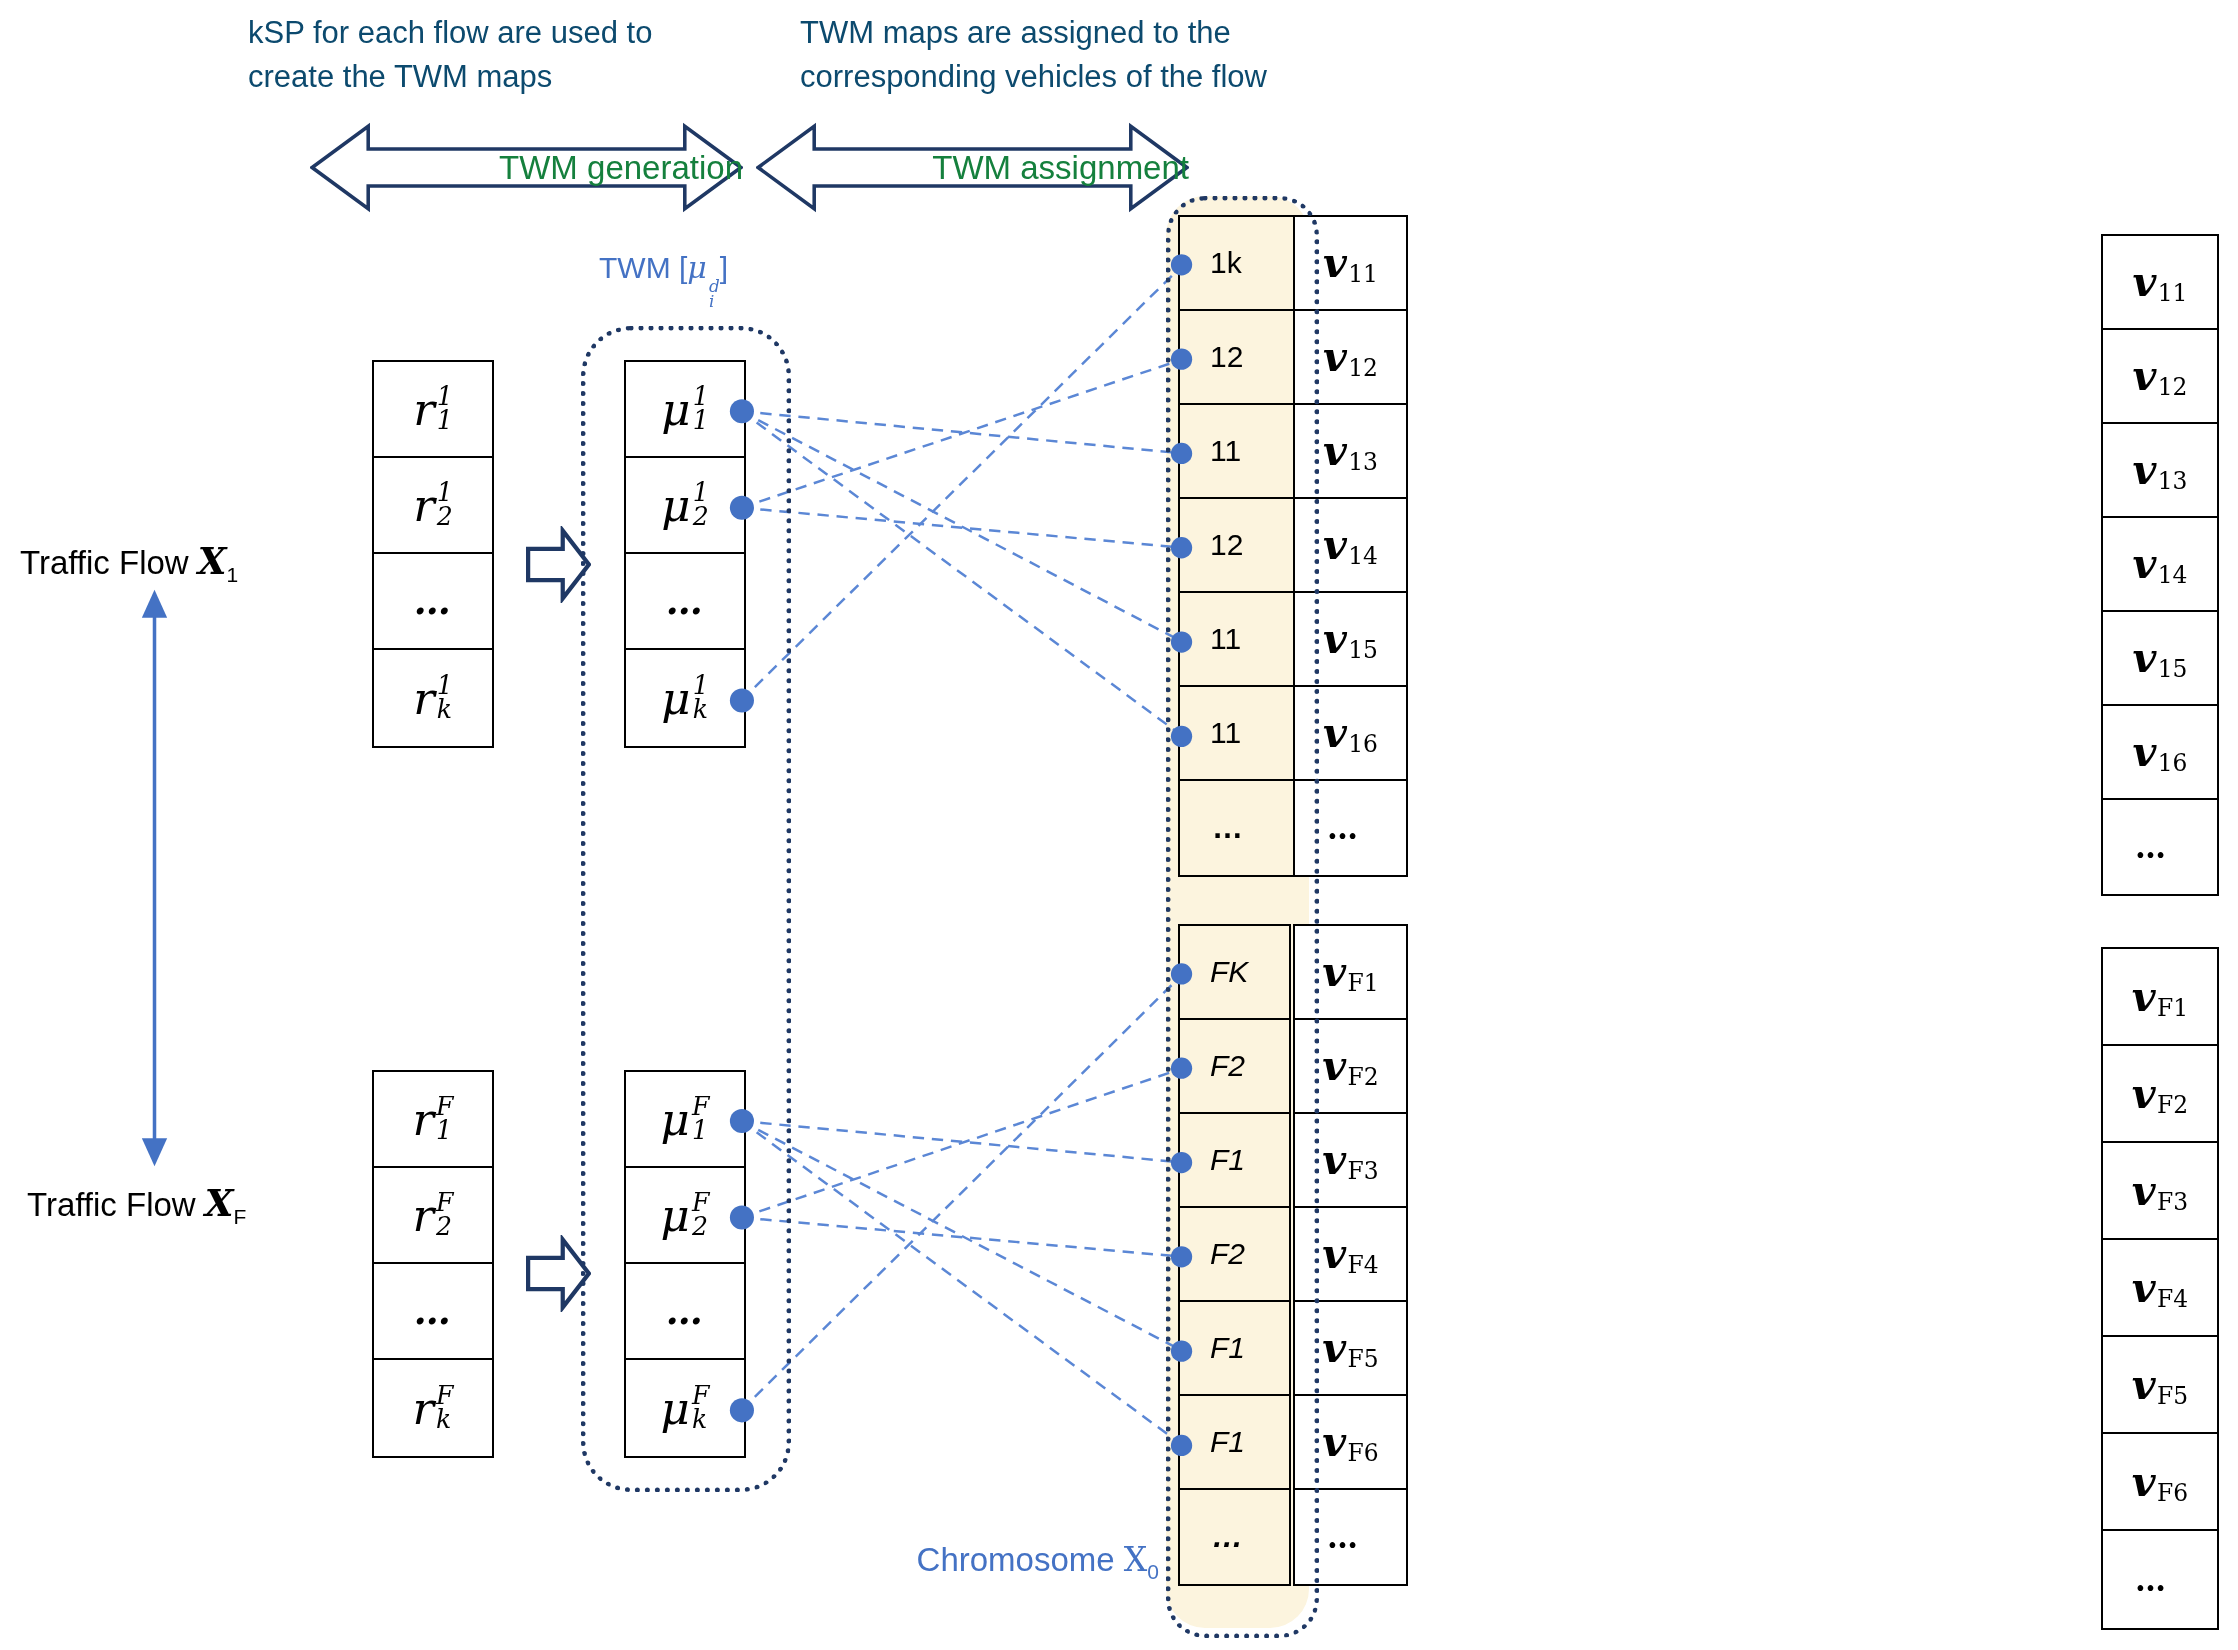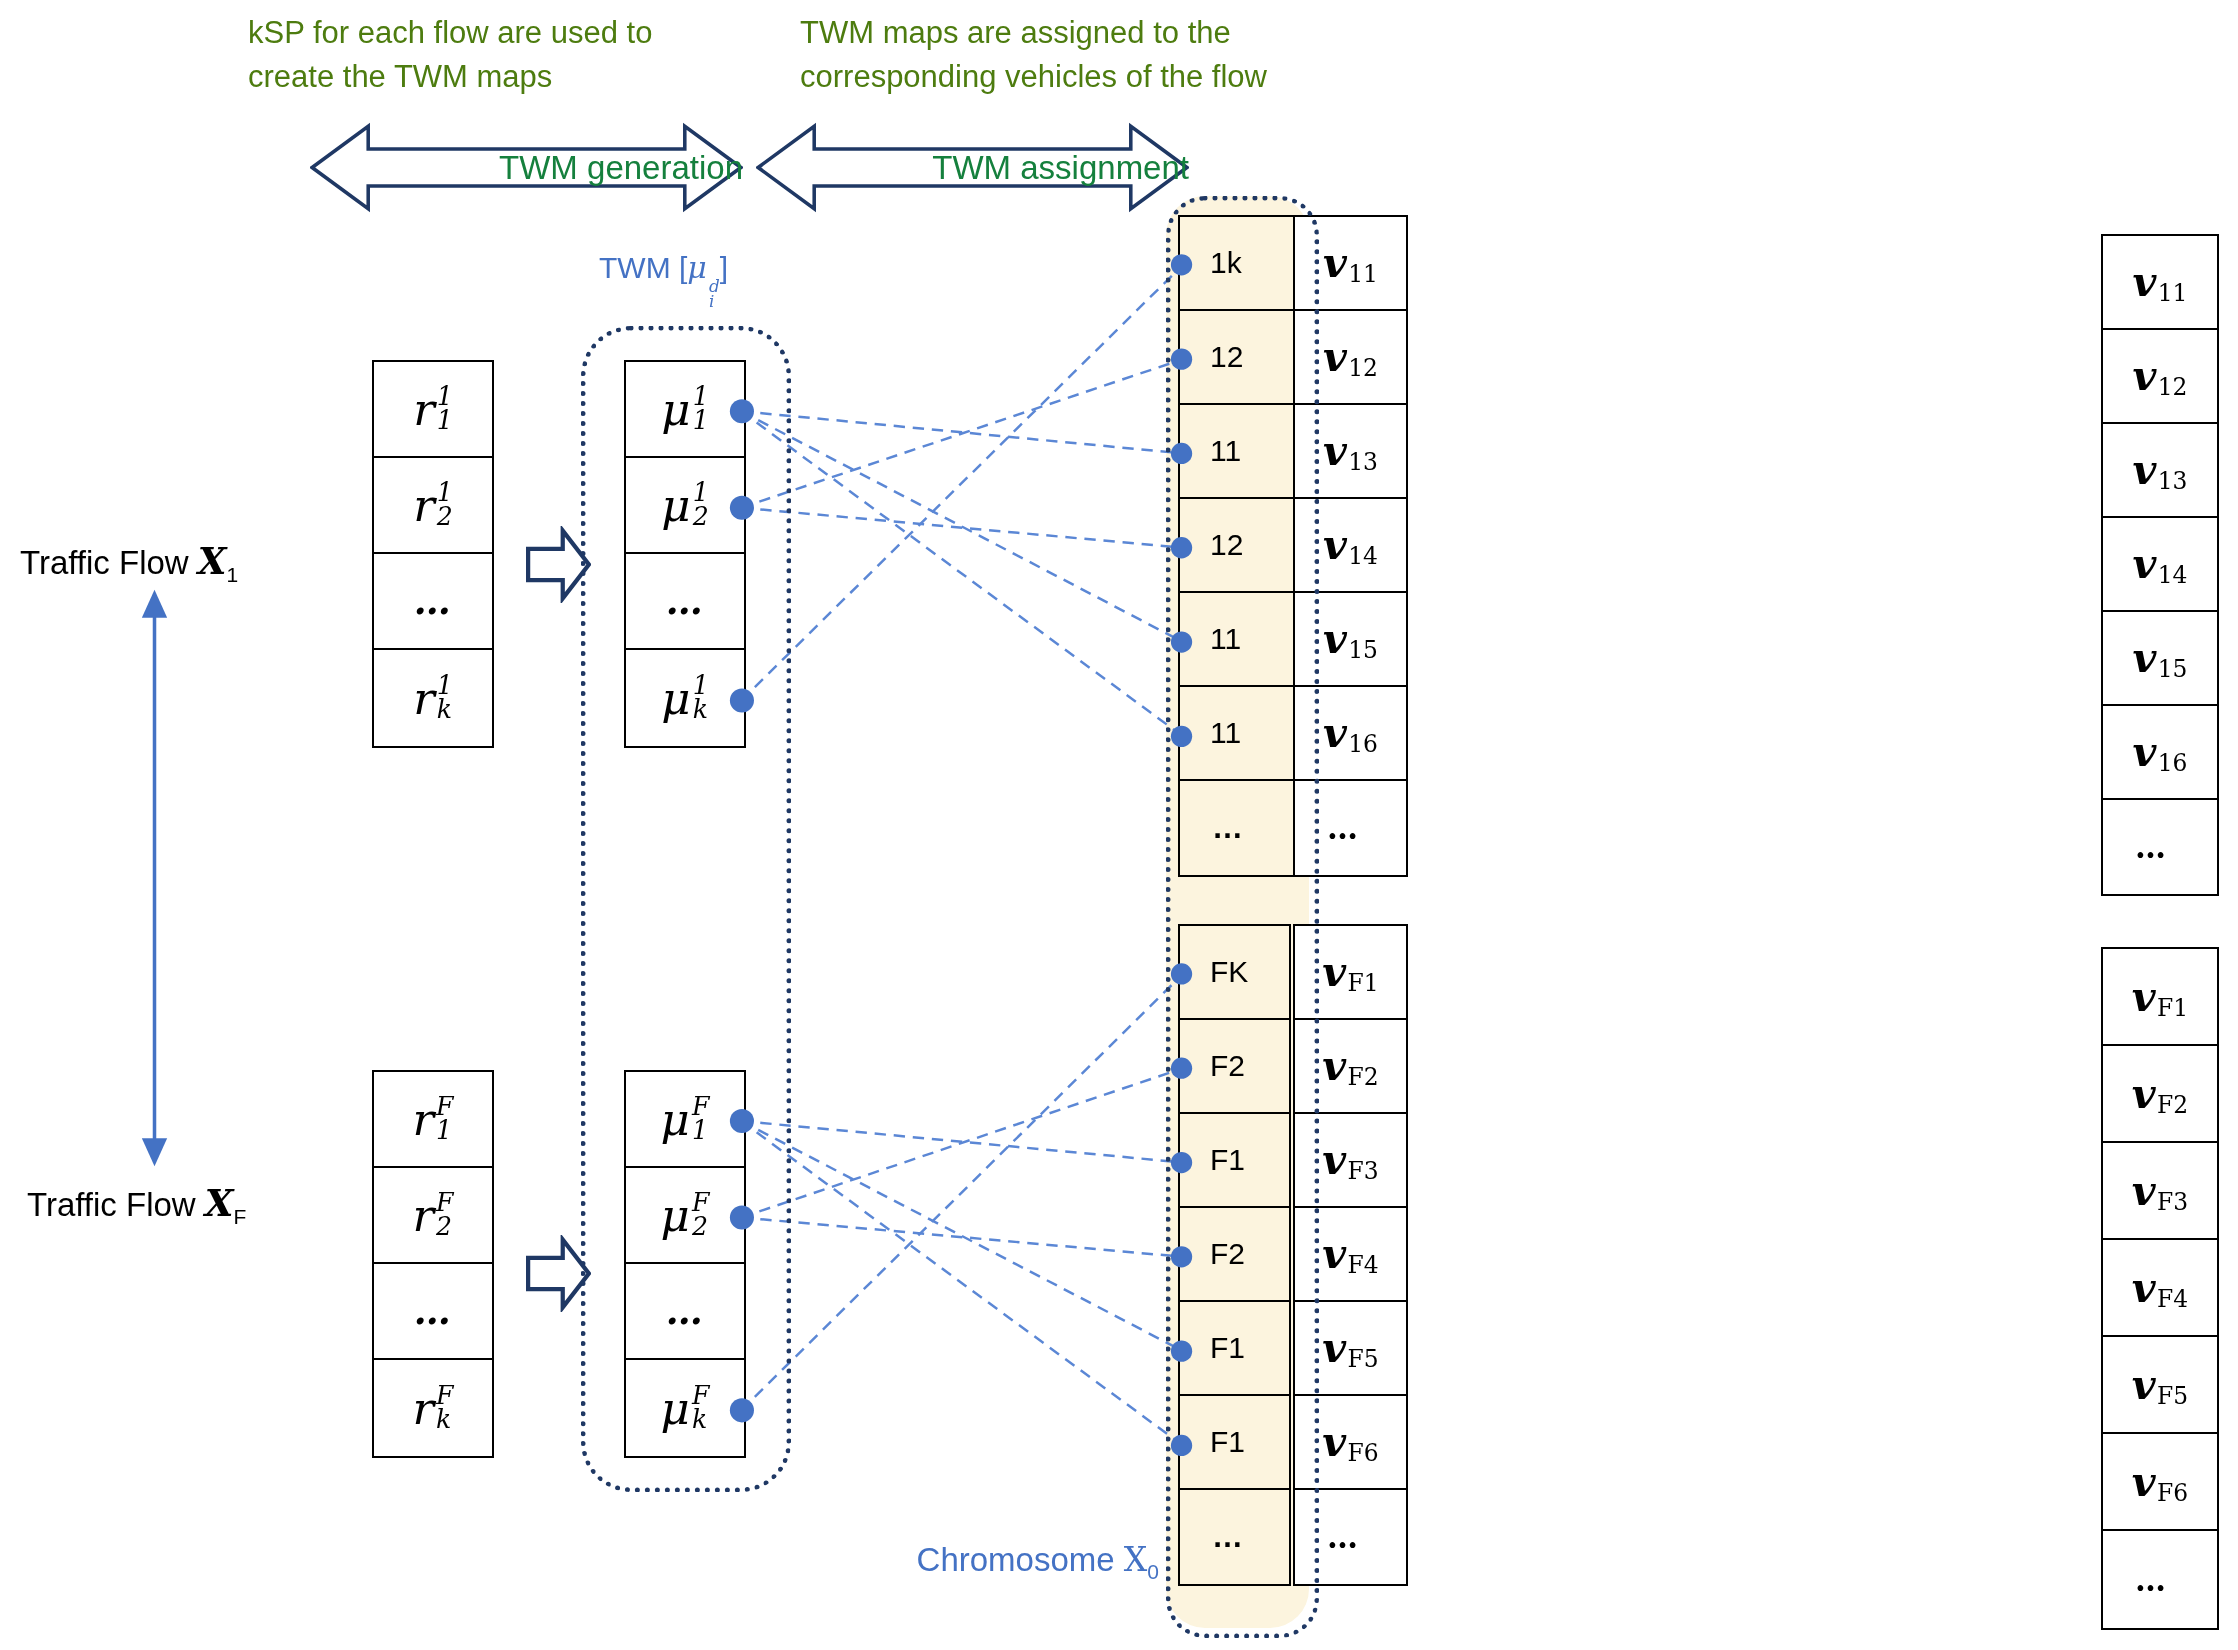--- a/index.html
+++ b/index.html
@@ -1,20 +1,20 @@
 <!DOCTYPE html>
 <html style="font-size:11.3px"><head>
 <meta charset="utf-8">
 <style>
   html,body{margin:0;padding:0;background:#ffffff;}
   #stage{position:relative;width:2239px;height:1650px;background:#ffffff;overflow:hidden;
          font-family:"Liberation Sans",sans-serif;color:#000;}
 
   
-  .note{position:absolute;font-size:31px;line-height:44px;color:#4d7c0f;white-space:pre-line;z-index:6;}
+  .note{position:absolute;font-size:31px;line-height:44px;color:#0c4a6e;white-space:pre-line;z-index:6;}
 
   
   .parrow{position:absolute;z-index:2;}
   .parrow-label{position:absolute;display:flex;align-items:center;justify-content:flex-end;
                 font-size:33px;color:#15803d;z-index:3;}
 
   
   .blue-title{position:absolute;color:#4472C4;font-size:30px;z-index:6;white-space:nowrap;}
   .blue-title .mathit{font-family:"DejaVu Serif",serif;font-style:italic;}
   .flow-label{position:absolute;font-size:33px;color:#000000;z-index:6;white-space:nowrap;}
@@ -204,21 +204,21 @@
 
   <div class="cells" id="genes-top" style="left:1178px;top:215px;width:125px;grid-auto-rows:94px;">
       <div class="cell gene-cell">1k</div>
       <div class="cell gene-cell">12</div>
       <div class="cell gene-cell">11</div>
       <div class="cell gene-cell">12</div>
       <div class="cell gene-cell">11</div>
       <div class="cell gene-cell">11</div>
       <div class="cell gene-cell dots-cell">…</div>
     </div>
-  <div class="cells" id="genes-bottom" style="left:1178px;top:924px;width:113px;grid-auto-rows:94px;">
+  <div class="cells" id="genes-bottom" style="left:1178px;top:924px;width:113px;grid-auto-rows:94px;font-style:italic;">
       <div class="cell gene-cell">FK</div>
       <div class="cell gene-cell">F2</div>
       <div class="cell gene-cell">F1</div>
       <div class="cell gene-cell">F2</div>
       <div class="cell gene-cell">F1</div>
       <div class="cell gene-cell">F1</div>
       <div class="cell gene-cell dots-cell">…</div>
     </div>
 
   <div class="cells" id="veh-mid-top" style="left:1293px;top:215px;width:115px;grid-auto-rows:94px;">

